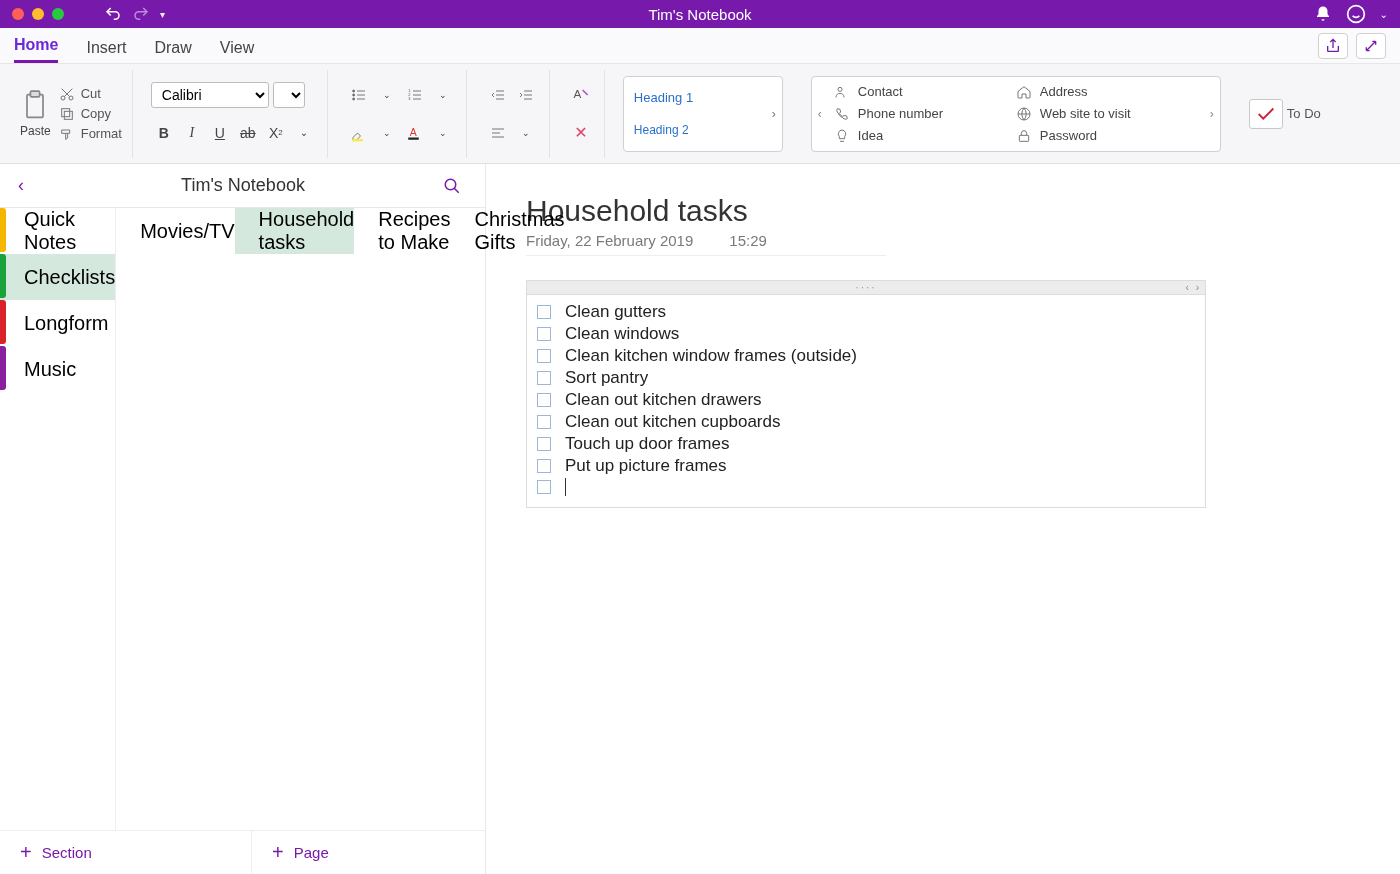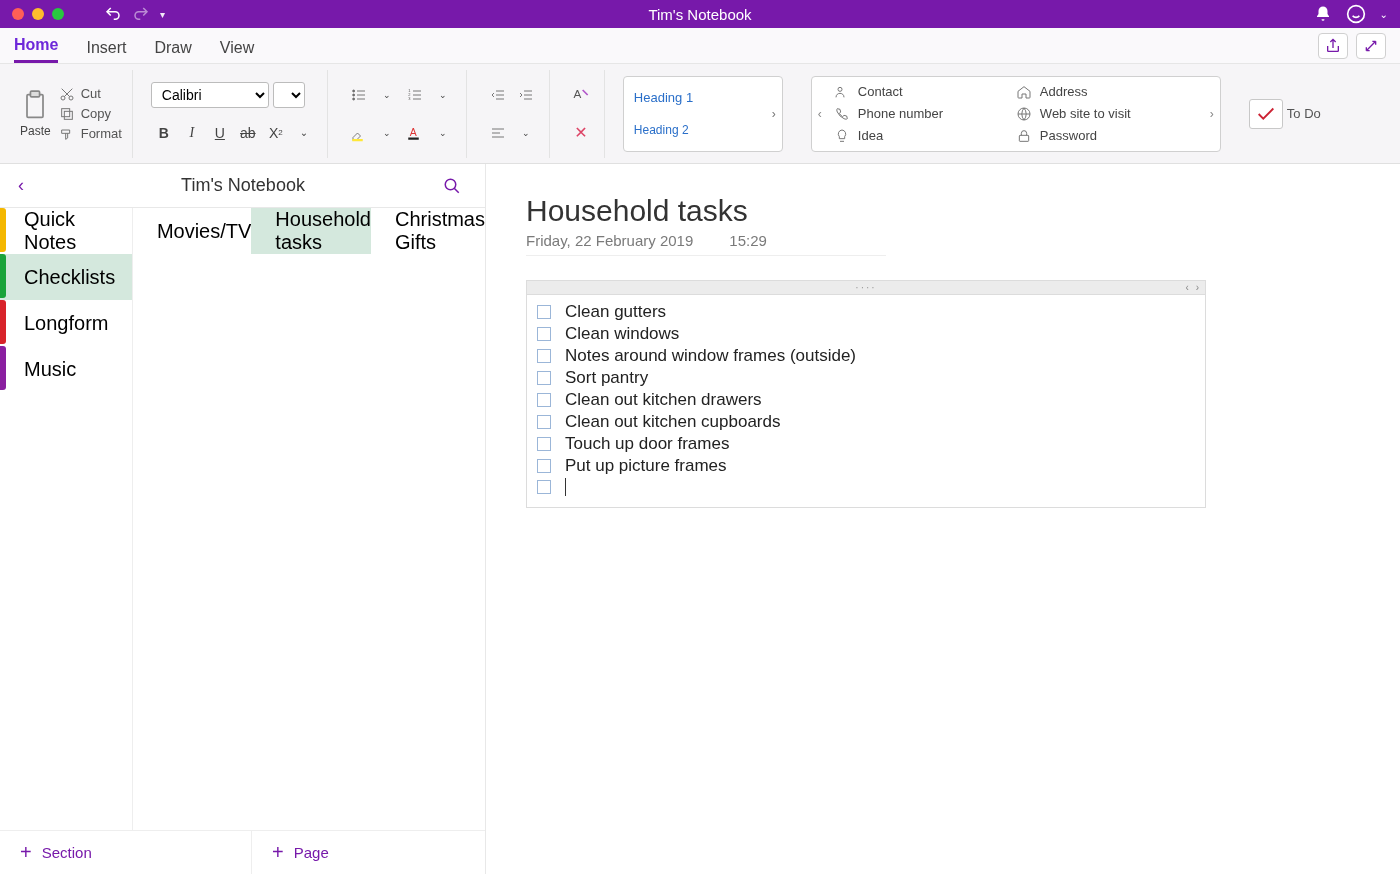--- a/index.html
+++ b/index.html
@@ -362,20 +362,21 @@
             <div class="stab" style="background: rgb(138, 31, 160);"></div>
           </div>
       <div class="rowitem">Quick Notes</div>
           <div class="rowitem active">Checklists</div>
           <div class="rowitem">Longform</div>
           <div class="rowitem">Music</div>
         </div>
       <div class="pages" id="pages-list">
           <div class="rowitem">Movies/TV</div>
           <div class="rowitem active">Household tasks</div>
+          <div class="rowitem">Recipes to Make</div>
           <div class="rowitem">Christmas Gifts</div>
         </div>
     </div>
     <div style="display:flex;">
       <div class="footer-add" style="width:252px;border-right:1px solid #eee">
           <span class="plus">+</span>
           <span>Section</span>
         </div>
       <div class="footer-add" style="flex:1">
           <span class="plus">+</span>
@@ -396,21 +397,21 @@
           <div class="taskrow">
             <span class="cb"></span>
             <span>Clean gutters</span>
           </div>
           <div class="taskrow">
             <span class="cb"></span>
             <span>Clean windows</span>
           </div>
           <div class="taskrow">
             <span class="cb"></span>
-            <span>Notes around window frames (outside)</span>
+            <span>Clean kitchen window frames (outside)</span>
           </div>
           <div class="taskrow">
             <span class="cb"></span>
             <span>Sort pantry</span>
           </div>
           <div class="taskrow">
             <span class="cb"></span>
             <span>Clean out kitchen drawers</span>
           </div>
           <div class="taskrow">

